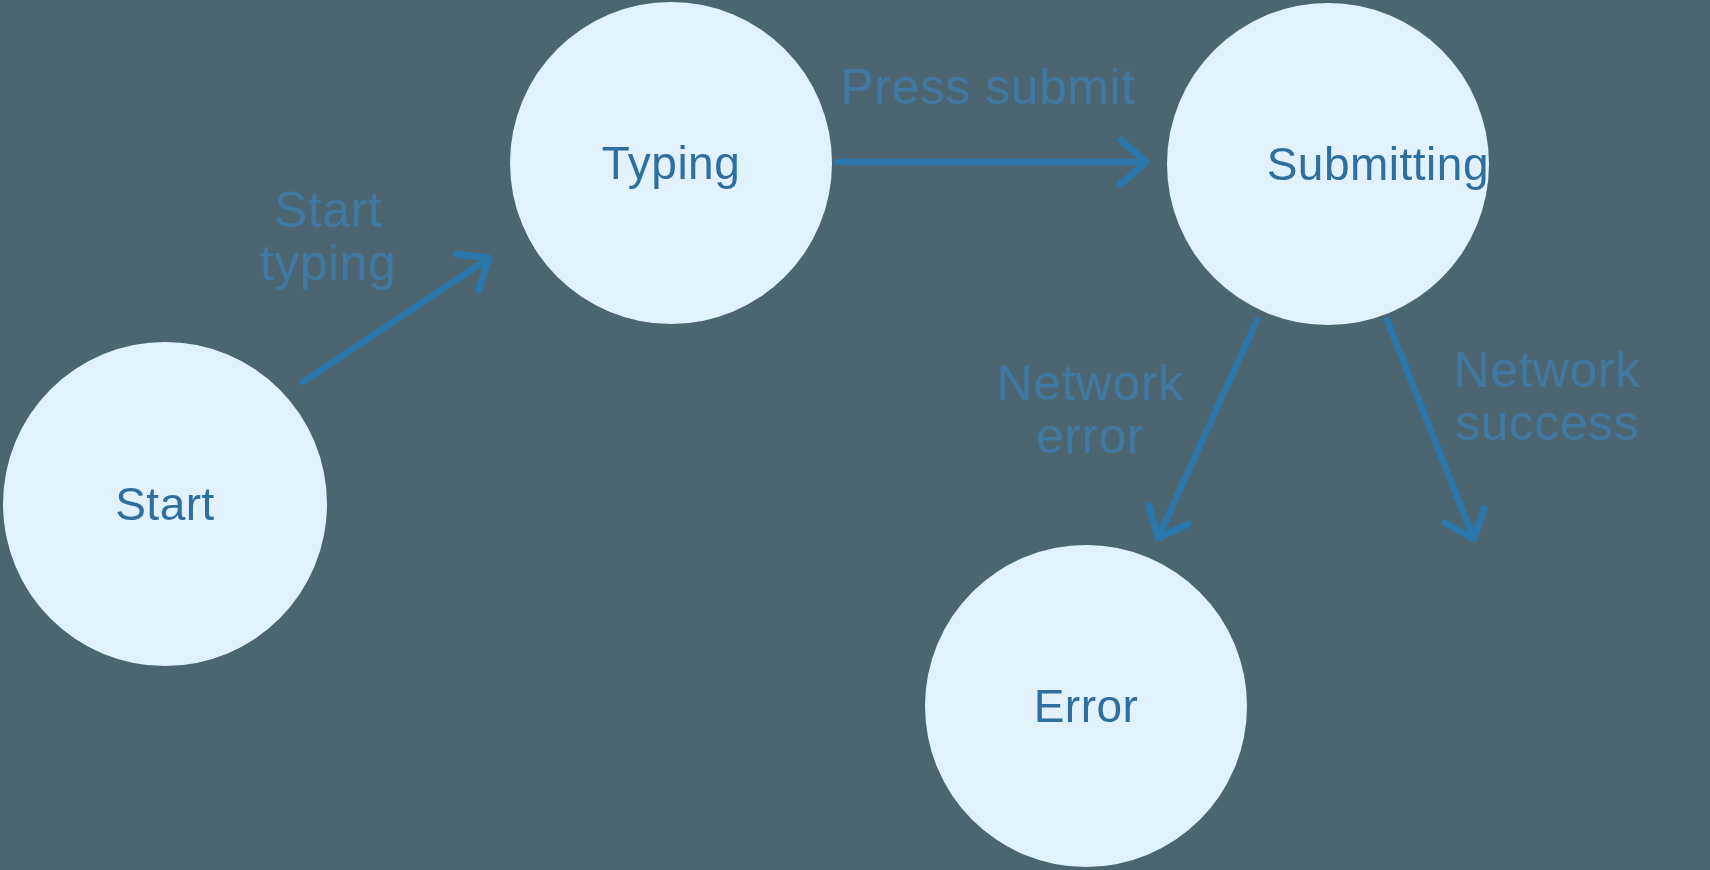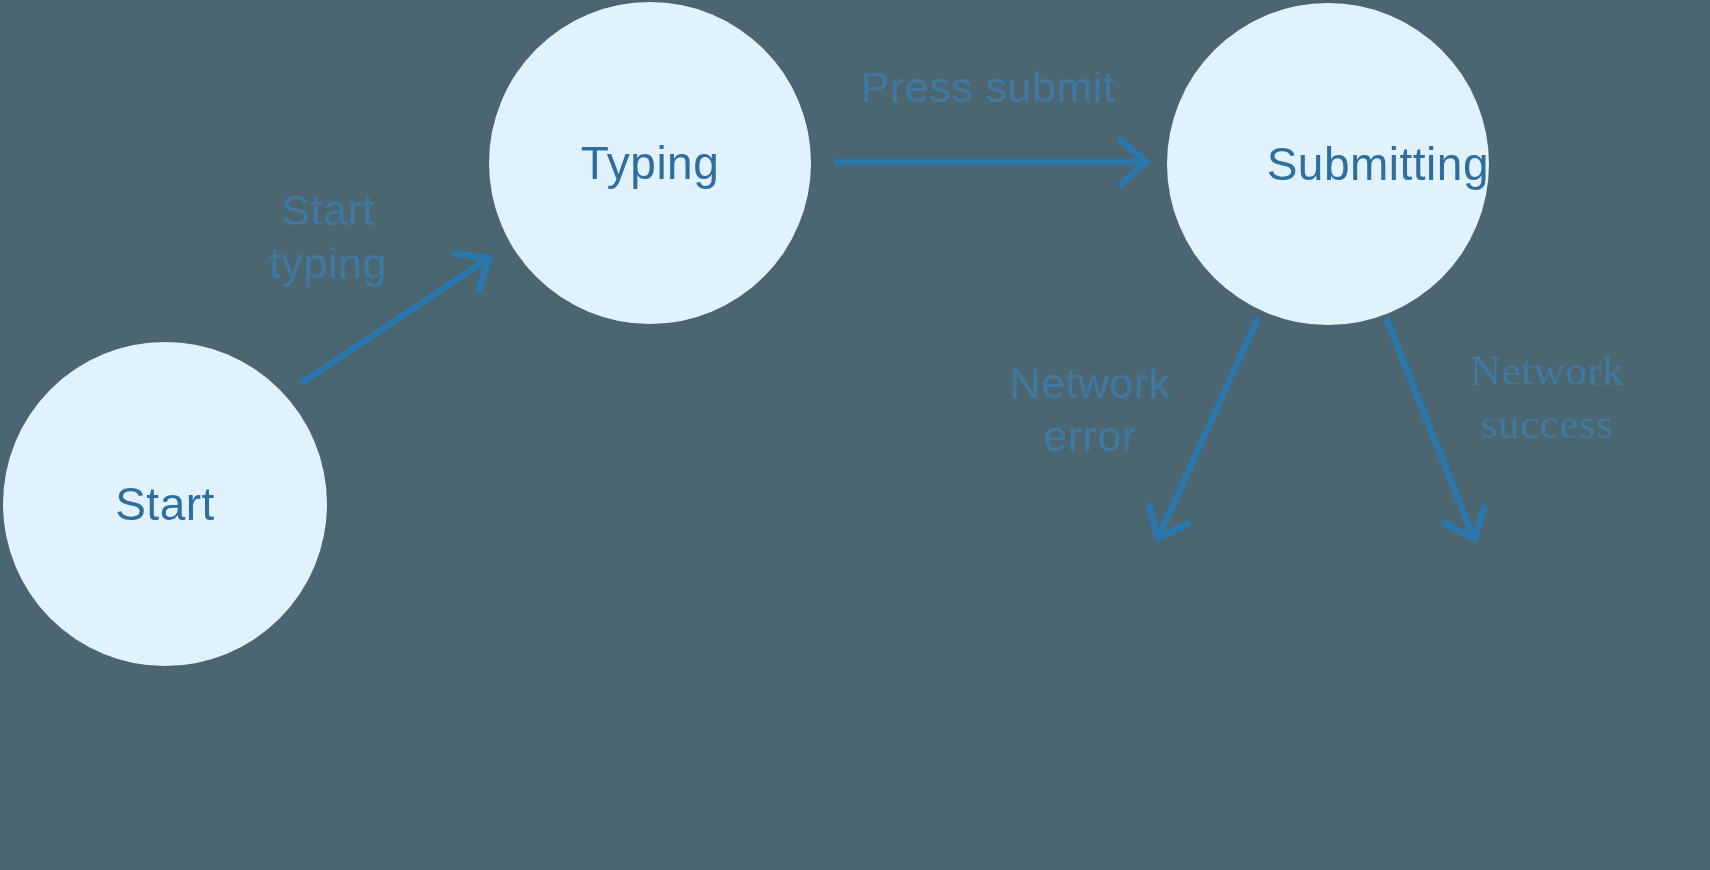--- a/index.html
+++ b/index.html
@@ -54,40 +54,40 @@
     justify-content: center;
   }
   .node-label {
     color: var(--node-text);
     font-size: 46px;
     font-weight: 500;
     letter-spacing: 0.5px;
     white-space: nowrap;
   }
   .node-empty      { left: 3px;    top: 342px; width: 324px; height: 324px; }
-  .node-typing     { left: 489px;  top: 2px;   width: 322px; height: 322px; }
+  .node-typing     { left: 510px;  top: 2px;   width: 322px; height: 322px; }
   .node-submitting { left: 1167px; top: 3px;   width: 322px; height: 322px; justify-content: flex-end; }
   .node-error      { left: 925px;  top: 545px; width: 322px; height: 322px; }
   .node-success    { left: 1385px; top: 547px; width: 314px; height: 314px; }
 
   .edge-label {
     position: absolute;
     transform: translate(-50%, -50%);
     color: var(--edge-label);
     opacity: 0.88;
-    font-size: 43px;
+    font-size: 50px;
     font-weight: 500;
     line-height: 53px;
     text-align: center;
     letter-spacing: 0.5px;
   }
   .label-start-typing    { left: 328px;  top: 237px; width: 150px; }
   .label-press-submit    { left: 988px;  top: 87px;  white-space: nowrap; }
   .label-network-error   { left: 1090px; top: 398px; width: 205px; margin-top: 12px; }
-  .label-network-success { left: 1547px; top: 397px; width: 205px; font-family: Liberation Serif, serif; }
+  .label-network-success { left: 1547px; top: 397px; width: 205px; }
 </style>
 </head>
 <body>
 
 <div class="canvas">
 
   <svg class="arrow-layer" viewBox="0 0 1710 870" aria-hidden="true">
     <g>
       <line class="edge-line" x1="303" y1="382" x2="489" y2="258"></line>
       <polyline class="edge-arrowhead" points="479,290 489,258 456,254"></polyline>
@@ -108,19 +108,22 @@
 
   <div class="node node-empty">
     <span class="node-label">Start</span>
   </div>
   <div class="node node-typing">
     <span class="node-label">Typing</span>
   </div>
   <div class="node node-submitting">
     <span class="node-label">Submitting</span>
   </div>
+  <div class="node node-error">
+    <span class="node-label">Error</span>
+  </div>
 
   <div class="edge-label label-start-typing">Start typing</div>
   <div class="edge-label label-press-submit">Press submit</div>
   <div class="edge-label label-network-error">Network error</div>
   <div class="edge-label label-network-success">Network success</div>
 
 </div>
 
 </body></html>

